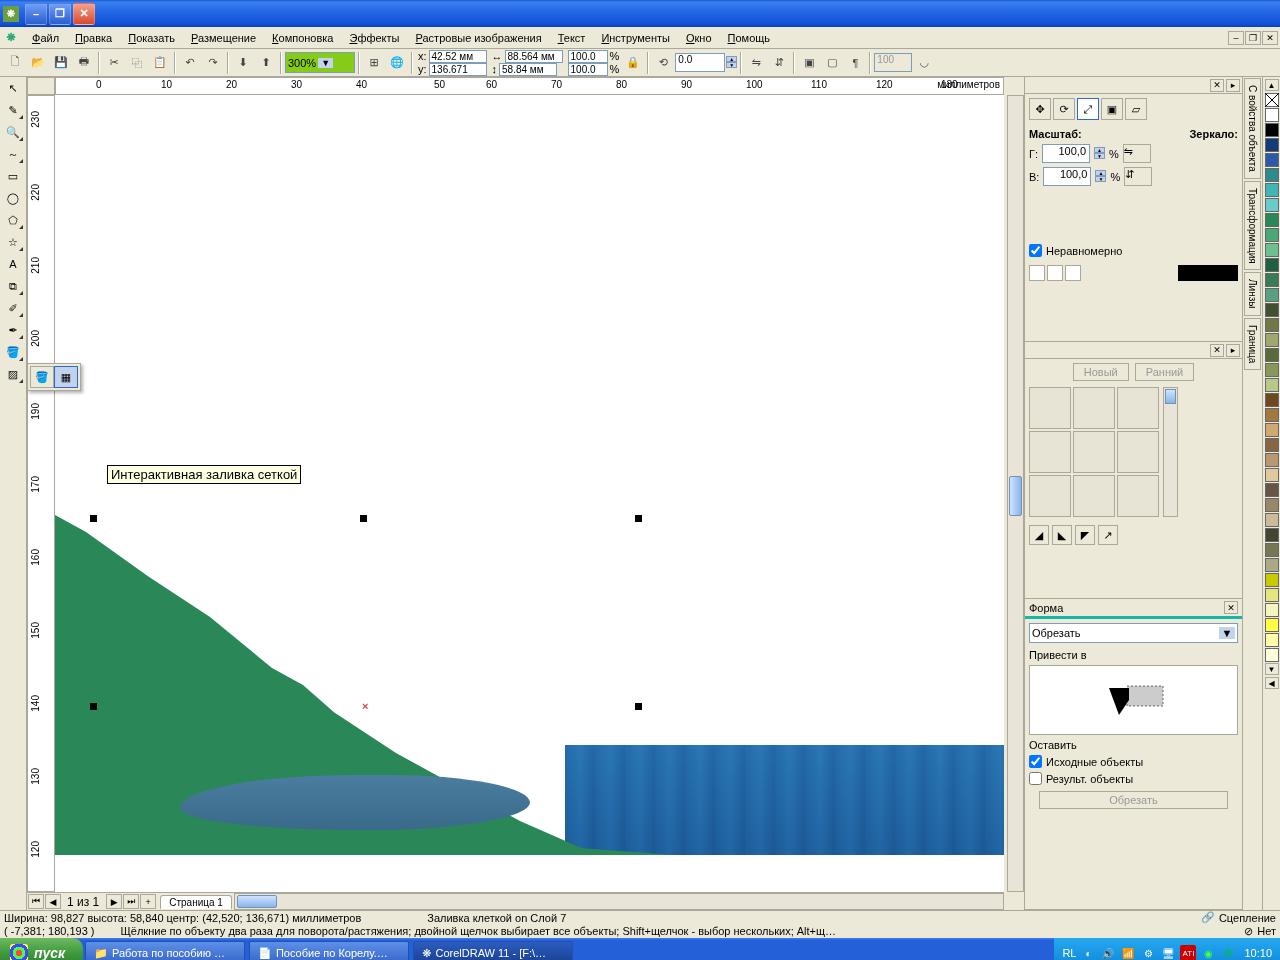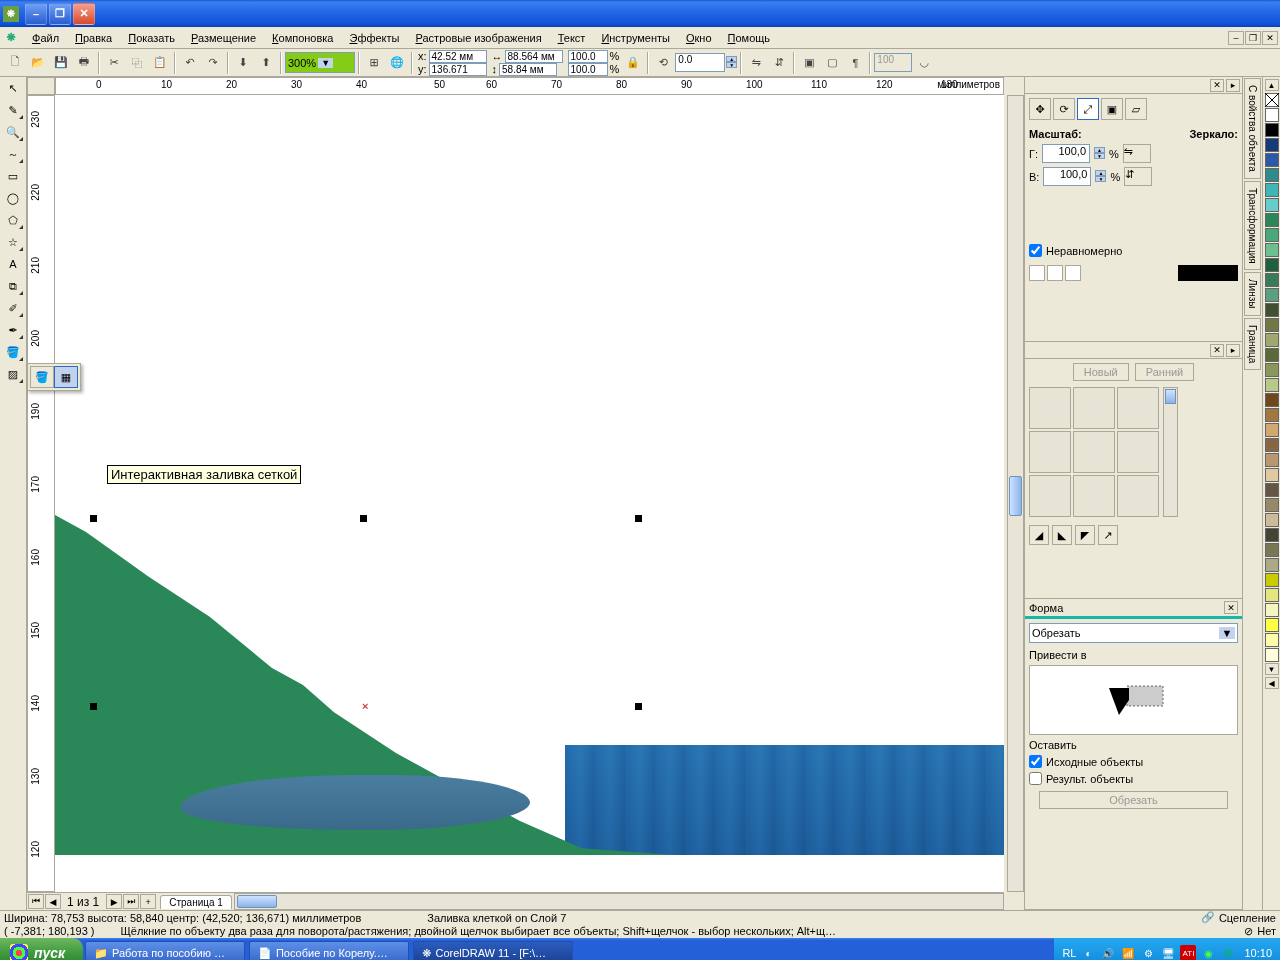--- a/index.html
+++ b/index.html
@@ -476,21 +476,21 @@
       <div class="color-swatch" style="background: rgb(255, 255, 68);"></div>
       <div class="color-swatch" style="background: rgb(255, 255, 170);"></div>
       <div class="color-swatch" style="background: rgb(255, 255, 221);"></div>
       <div class="color-nav">▼</div>
       <div class="color-nav">◀</div>
     </div>
 </div>
 
 <div class="statusbar">
   <div class="status-row">
-    <span>Ширина: 78,753  высота: 58,840  центр: (42,520; 136,671)  миллиметров</span>
+    <span>Ширина: 98,827  высота: 58,840  центр: (42,520; 136,671)  миллиметров</span>
     <span style="margin-left:60px;">Заливка клеткой on Слой 7</span>
     <div class="status-right">
       <span>🔗</span>
       <span>Сцепление</span>
     </div>
   </div>
   <div class="status-row">
     <span>( -7,381; 180,193 )</span>
     <span style="margin-left:20px;">Щёлкние по объекту два раза для поворота/растяжения; двойной щелчок выбирает все объекты; Shift+щелчок - выбор нескольких; Alt+щ…</span>
     <div class="status-right">

